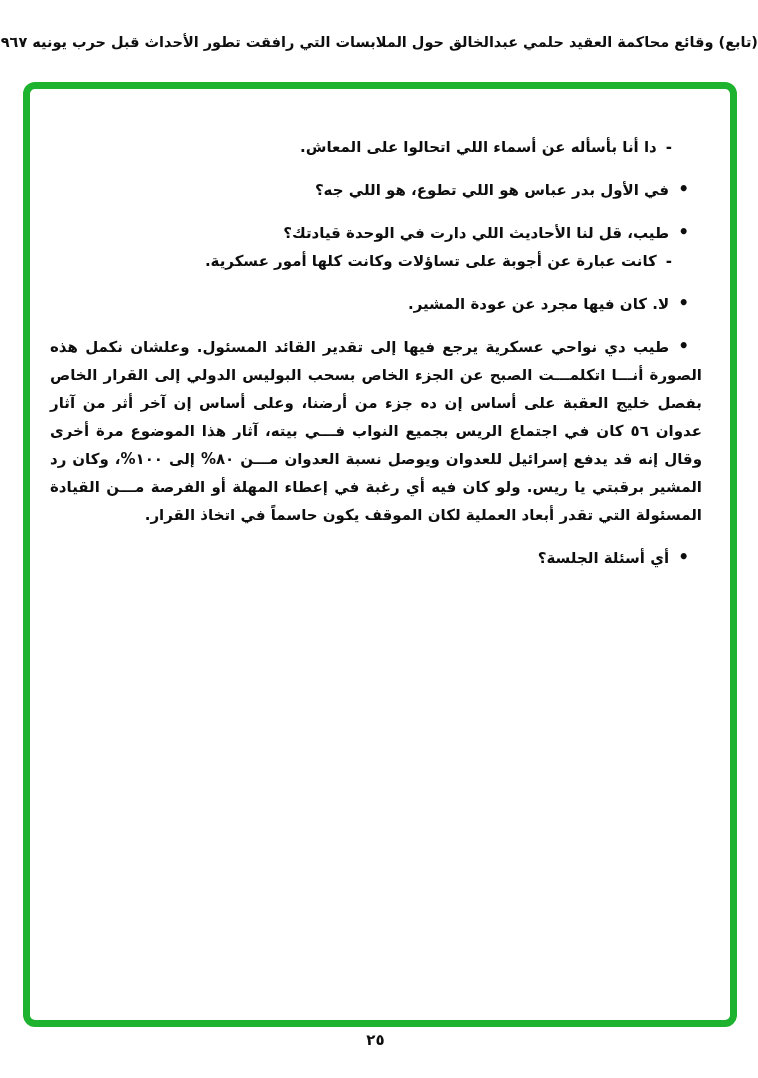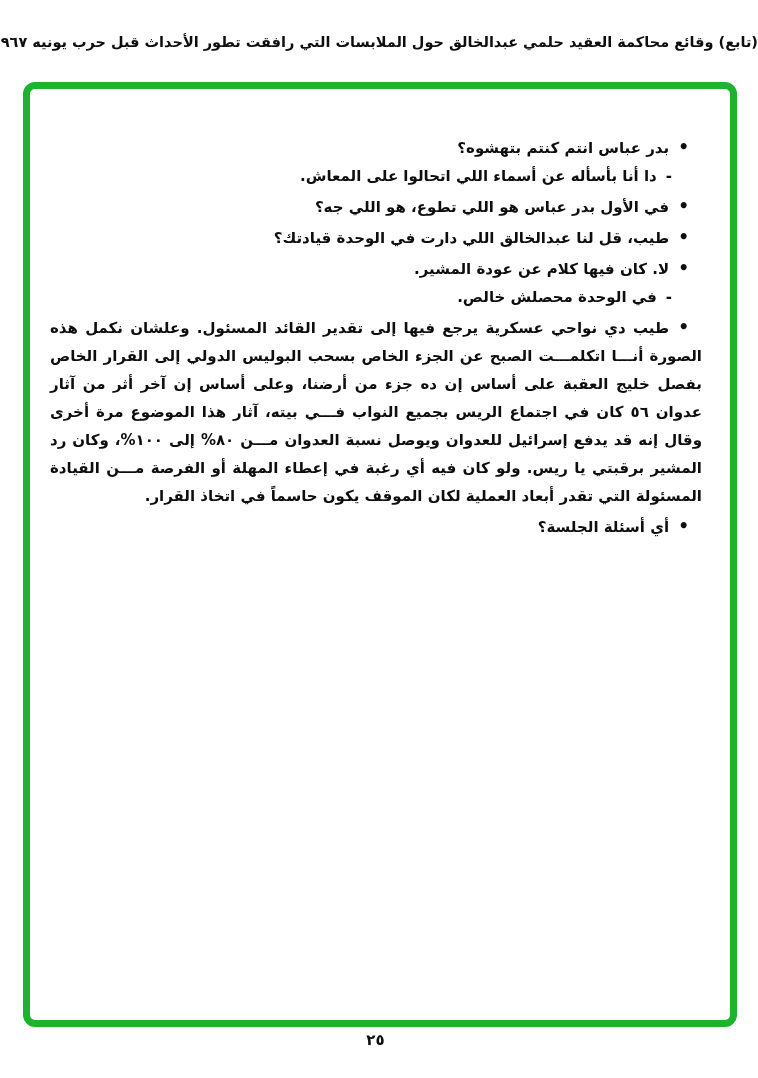--- a/index.html
+++ b/index.html
@@ -40,21 +40,21 @@
   }
   .content {
     padding: 44px 28px 0 20px;
   }
   .item {
     font-weight: bold;
     font-size: 15px;
     line-height: 28px;
     text-align: justify;
   }
-  .item.q { text-indent: 13px; margin-top: 2px; }
+  .item.q { text-indent: 13px; margin-top: 14px; }
   .item.q:first-child { margin-top: 0; }
   .item.a { text-indent: 30px; }
   .marker { margin-left: 9px; }
   .q .marker { font-size: 17px; }
   .a .marker { font-size: 15px; }
   .page-number {
     position: absolute;
     top: 1031px;
     left: 0;
     right: 7px;
@@ -64,33 +64,32 @@
   }
 </style>
 </head>
 <body style="color: rgb(14, 14, 14);">
 
 <div class="page-root">
   <div class="header">(تابع) وقائع محاكمة العقيد حلمي عبدالخالق حول الملابسات التي رافقت تطور الأحداث قبل حرب يونيه ١٩٦٧</div>
 
   <div class="frame" style="border-color: rgb(30, 179, 46);">
     <div class="content">
-  <div class="item q"><span class="marker">•</span><span class="txt">بدر عباس انتم كنتم بتهشوه؟</span></div>
 
   <div class="item a"><span class="marker">-</span><span class="txt">دا أنا بأسأله عن أسماء اللي اتحالوا على المعاش.</span></div>
 
   <div class="item q"><span class="marker">•</span><span class="txt">في الأول بدر عباس هو اللي تطوع، هو اللي جه؟</span></div>
 
 
-  <div class="item q"><span class="marker">•</span><span class="txt">طيب، قل لنا عبدالخالق اللي دارت في الوحدة قيادتك؟</span></div>
+  <div class="item q"><span class="marker">•</span><span class="txt">طيب، قل لنا الأحاديث اللي دارت في الوحدة قيادتك؟</span></div>
 
+  <div class="item a"><span class="marker">-</span><span class="txt">كانت عبارة عن أجوبة على تساؤلات وكانت كلها أمور عسكرية.</span></div>
 
-  <div class="item q"><span class="marker">•</span><span class="txt">لا. كان فيها كلام عن عودة المشير.</span></div>
+  <div class="item q"><span class="marker">•</span><span class="txt">لا. كان فيها مجرد عن عودة المشير.</span></div>
 
-  <div class="item a"><span class="marker">-</span><span class="txt">في الوحدة محصلش خالص.</span></div>
 
 
 
 
   <div class="item q"><span class="marker">•</span><span class="txt">طيب دي نواحي عسكرية يرجع فيها إلى تقدير القائد المسئول. وعلشان نكمل هذه الصورة أنـــا اتكلمـــت الصبح عن الجزء الخاص بسحب البوليس الدولي إلى القرار الخاص بفصل خليج العقبة على أساس إن ده جزء من أرضنا، وعلى أساس إن آخر أثر من آثار عدوان ٥٦ كان في اجتماع الريس بجميع النواب فـــي بيته، آثار هذا الموضوع مرة أخرى وقال إنه قد يدفع إسرائيل للعدوان ويوصل نسبة العدوان مـــن ٨٠% إلى ١٠٠%، وكان رد المشير برقبتي يا ريس. ولو كان فيه أي رغبة في إعطاء المهلة أو الفرصة مـــن القيادة المسئولة التي تقدر أبعاد العملية لكان الموقف يكون حاسماً في اتخاذ القرار.</span></div>
 
   <div class="item q"><span class="marker">•</span><span class="txt">أي أسئلة الجلسة؟</span></div>
 </div>
   </div>
 

